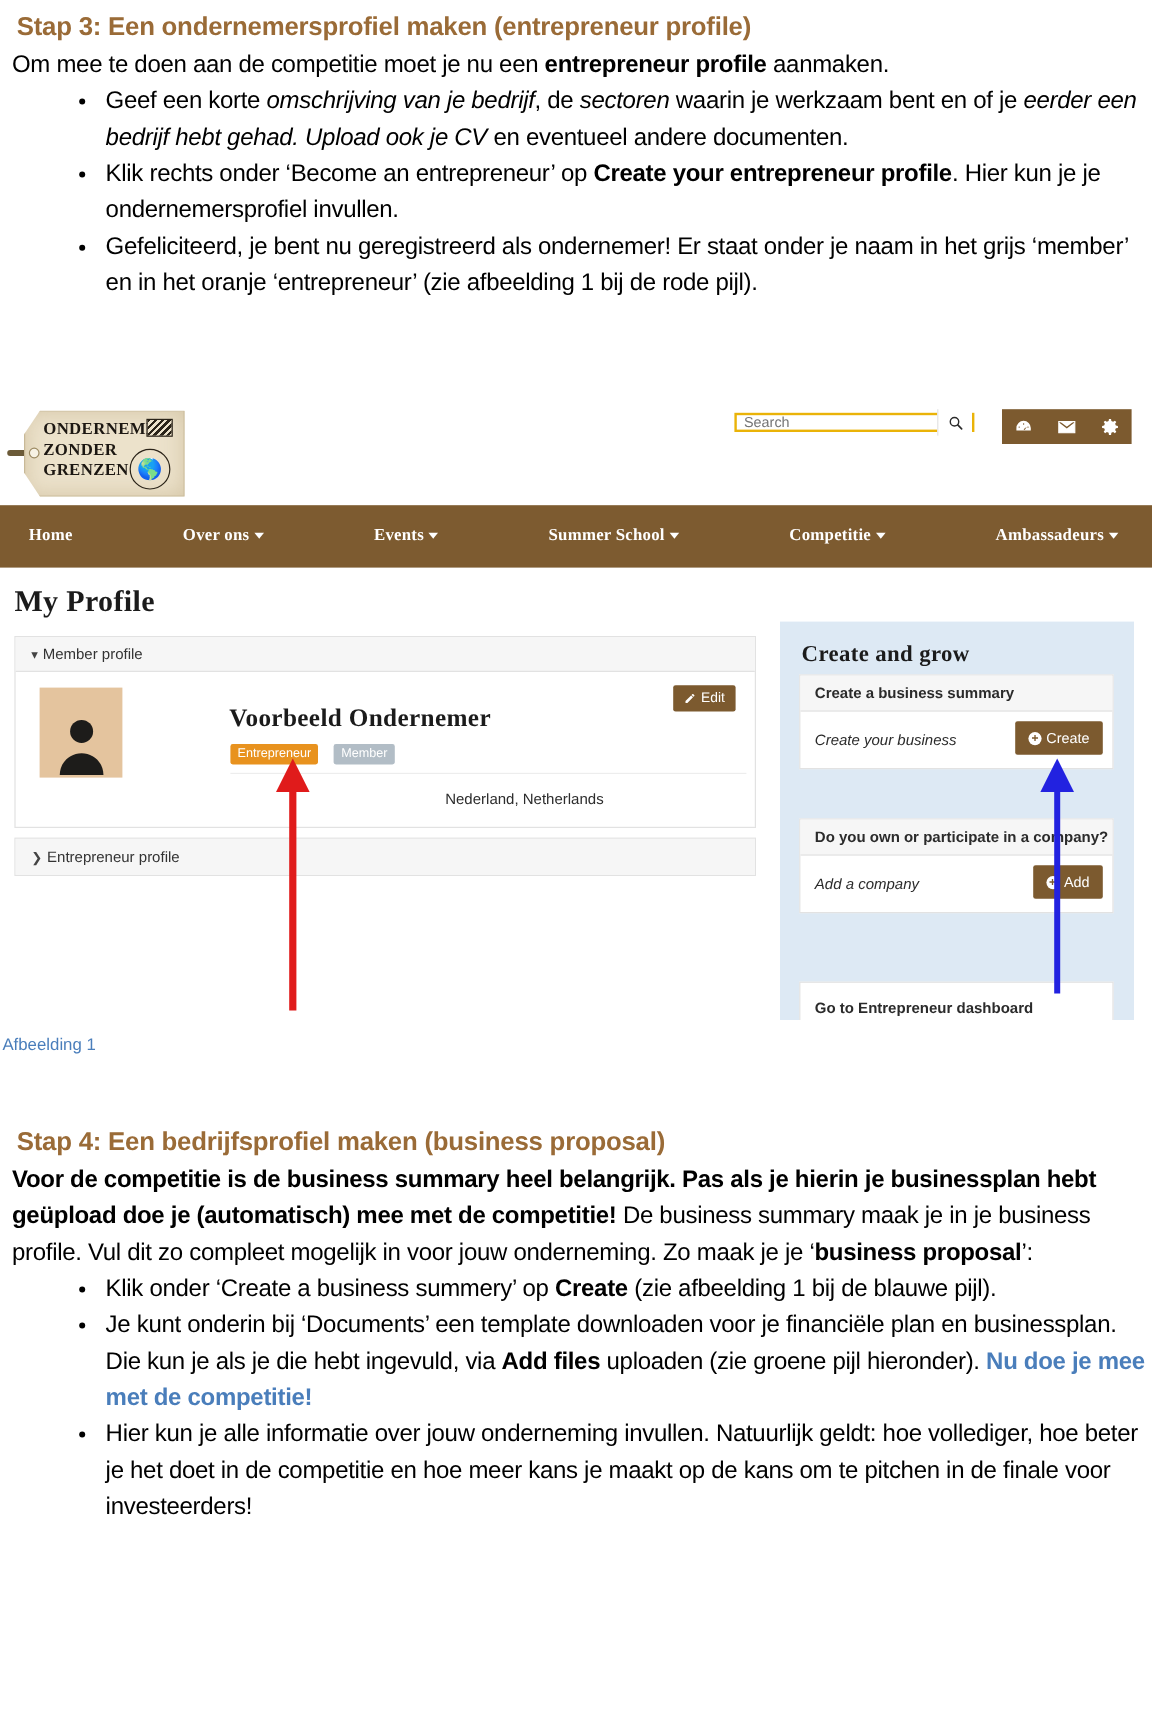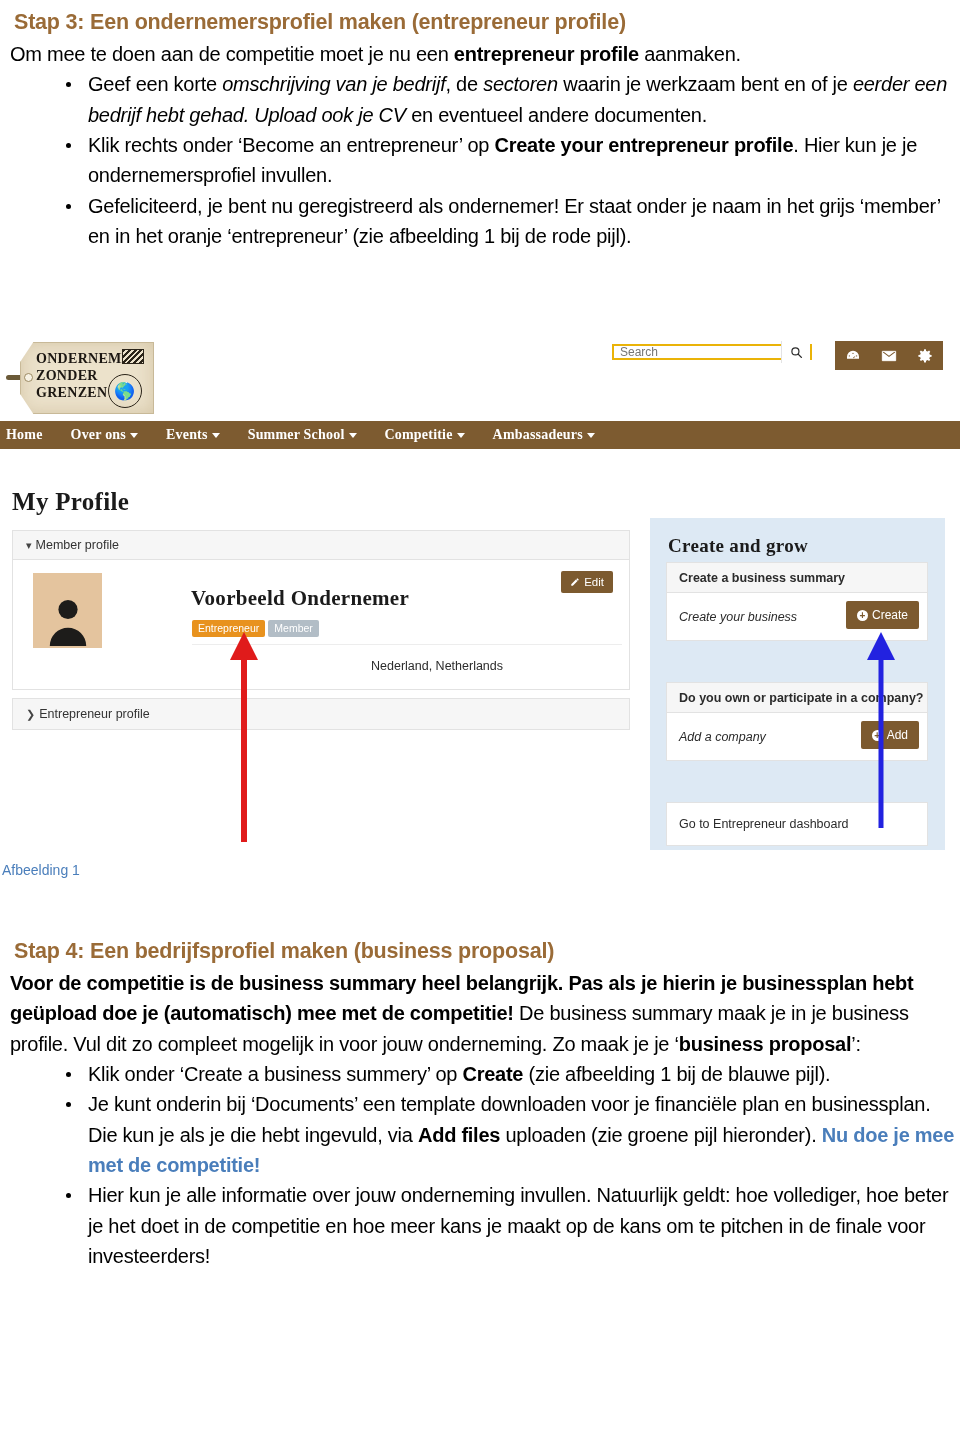--- a/index.html
+++ b/index.html
@@ -136,24 +136,25 @@
     position: absolute; left: 835px; top: 11px;
     width: 108px; height: 29px;
     background: #7c5a2f;
     display: flex; align-items: center; justify-content: space-around;
   }
   .icon-bar .ib { width: 16px; height: 16px; fill: #fff; }
 
   
   .navbar {
     position: absolute; left: 0; top: 91px;
-    width: 960px; height: 28px;
+    width: 960px; height: 52px;
     background: #7d5b30;
     display: flex; align-items: center;
-    padding-left: 6px;
+    padding-left: 24px;
+    justify-content: space-between;
   }
   .nav-item {
     font-family: "Liberation Serif", serif;
     font-weight: bold;
     font-size: 14px;
     color: #ffffff;
     margin-right: 28px;
     white-space: nowrap;
     cursor: pointer;
     letter-spacing: 0.2px;
@@ -202,21 +203,21 @@
     background: #e4c49e;
     display:flex; align-items:flex-end; justify-content:center;
   }
   .avatar svg { width: 46px; height: 54px; fill: #1d1c1a; }
   .member-name {
     position: absolute; left: 178px; top: 55px;
     font-family: "Liberation Serif", serif;
     font-weight: bold; font-size: 21px; color:#1b1b1b;
     letter-spacing: .3px;
   }
-  .badges { position:absolute; left:179px; top: 89px; display:flex; gap:3px; }
+  .badges { position:absolute; left:179px; top: 89px; display:flex; gap:13px; }
   .badge {
     font-size: 10.5px; color:#fff; padding: 3px 6px 3px 6px;
     border-radius: 2px; line-height: 1;
   }
   .badge.ent { background: #e8921e; }
   .badge.mem { background: #b2bdc6; }
   .member-divider {
     position:absolute; left:179px; top:113px; width:430px; height:1px; background:#ededed;
   }
   .member-loc {
@@ -400,21 +401,21 @@
       <div class="cg-head">Do you own or participate in a company?</div>
       <div class="cg-body">
         <span>Add a company</span>
         <span class="cg-btn">
           <span class="plus-circ">+</span>
           <span>Add</span>
         </span>
       </div>
     </div>
 
-    <div class="cg-card" style="top:472px;">
+    <div class="cg-card" style="top:488px;font-weight:bold;">
       <div class="cg-single">Go to Entrepreneur dashboard</div>
     </div>
 
     <svg class="arrow" style="left:228px;top:300px;" width="36" height="215">
       <line x1="16" y1="212" x2="16" y2="24" stroke="#e01b1b" stroke-width="6"></line>
       <polygon points="16,2 30,30 2,30" fill="#e01b1b"></polygon>
     </svg>
 
     <svg class="arrow" style="left:865px;top:300px;" width="36" height="200">
       <line x1="16" y1="198" x2="16" y2="24" stroke="#2222e0" stroke-width="5"></line>

